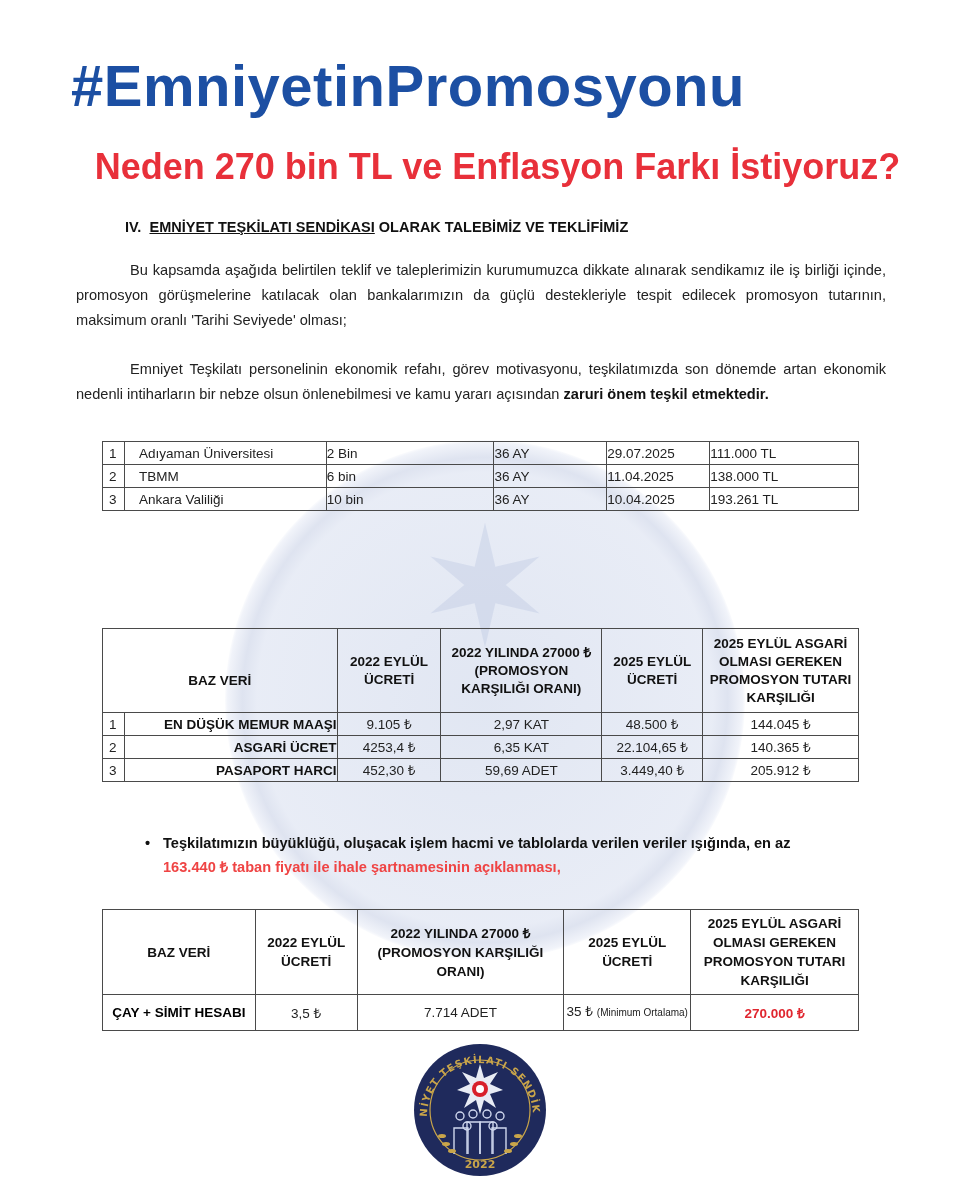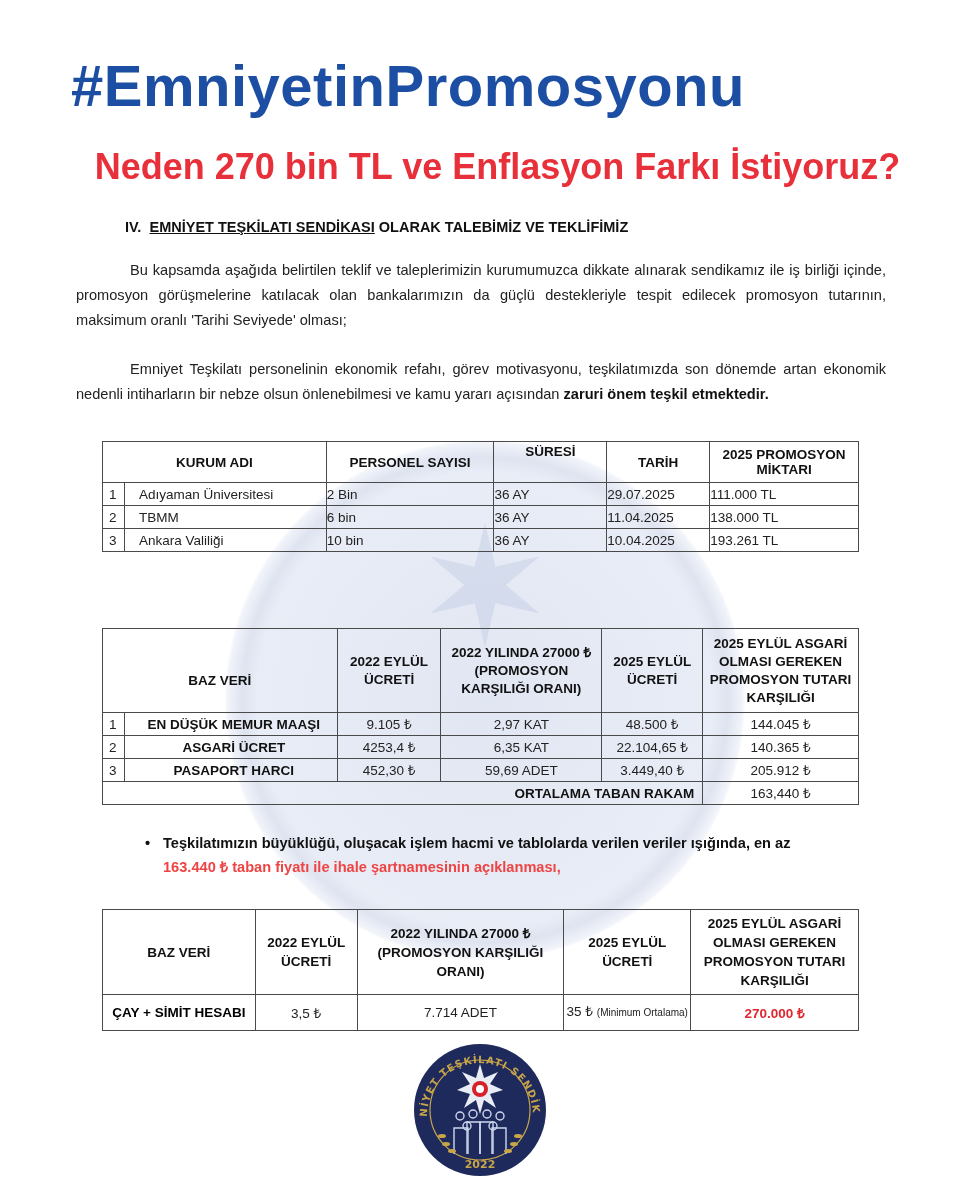--- a/index.html
+++ b/index.html
@@ -56,21 +56,21 @@
   .bullet {
     position: absolute; left: 145px; font-size: 14.6px; font-weight: bold; color: #111; line-height: 24px;
   }
   .bullet .dot { display: inline-block; width: 18px; }
   .bullet .red { color: #ef4444; }
 
   .t2 { left: 102px; top: 628px; width: 757px; }
   .t2 th { height: 84px; line-height: 18px; }
   .t2 td { text-align: center; }
   .t2 td.num { text-align: left; padding-left: 6px; }
-  .t2 td.name { text-align: center; padding-left: 6px; font-weight: bold; color: #111; }
+  .t2 td.name { text-align: right; padding-left: 6px; font-weight: bold; color: #111; }
   .t2 td.avglabel { text-align: right; padding-right: 8px; font-weight: bold; color: #111; }
 
   .t3 { left: 102px; top: 909px; width: 757px; }
   .t3 th { height: 85px; line-height: 19px; }
   .t3 td { text-align: center; height: 36px; }
   .t3 td.name { font-weight: bold; color: #000000; }
   .t3 td.red { color: #e0262f; font-weight: bold; }
   .t3 .small { font-size: 10px; }
 
   .logo { position: absolute; left: 410px; top: 1036px; width: 140px; height: 148px; z-index: 2; }
@@ -104,27 +104,20 @@
   <table class="t1">
     <colgroup>
       <col style="width:22px">
         <col style="width:202px">
         <col style="width:168px">
         <col style="width:113px">
         <col style="width:103px">
         <col style="width:149px">
     </colgroup>
     <tbody>
-        <tr>
-      <th colspan="2">KURUM ADI</th>
-      <th>PERSONEL SAYISI</th>
-      <th style="vertical-align:top;padding-top:2px;">SÜRESİ</th>
-      <th>TARİH</th>
-      <th>2025 PROMOSYON MİKTARI</th>
-    </tr>
     <tr>
       <td class="num">1</td>
       <td class="name">Adıyaman Üniversitesi</td>
       <td>2 Bin</td>
       <td>36 AY</td>
       <td>29.07.2025</td>
       <td>111.000 TL</td>
     </tr>
     <tr>
       <td class="num">2</td>
@@ -179,24 +172,20 @@
       <td>22.104,65 ₺</td>
       <td>140.365 ₺</td>
     </tr>
     <tr>
       <td class="num">3</td>
       <td class="name">PASAPORT HARCI</td>
       <td>452,30 ₺</td>
       <td>59,69 ADET</td>
       <td>3.449,40 ₺</td>
       <td>205.912 ₺</td>
-    </tr>
-    <tr>
-      <td colspan="5" class="avglabel">ORTALAMA TABAN RAKAM</td>
-      <td>163,440 ₺</td>
     </tr>
   </tbody>
     </table>
 
   <div class="bullet" style="top:831px; width:720px;">
     <span class="dot">•</span><span>Teşkilatımızın büyüklüğü, oluşacak işlem hacmi ve tablolarda verilen veriler ışığında, en az</span><br>
     <span class="dot"></span><span class="red">163.440 ₺ taban fiyatı ile ihale şartnamesinin açıklanması,</span>
   </div>
 
   <table class="t3">

